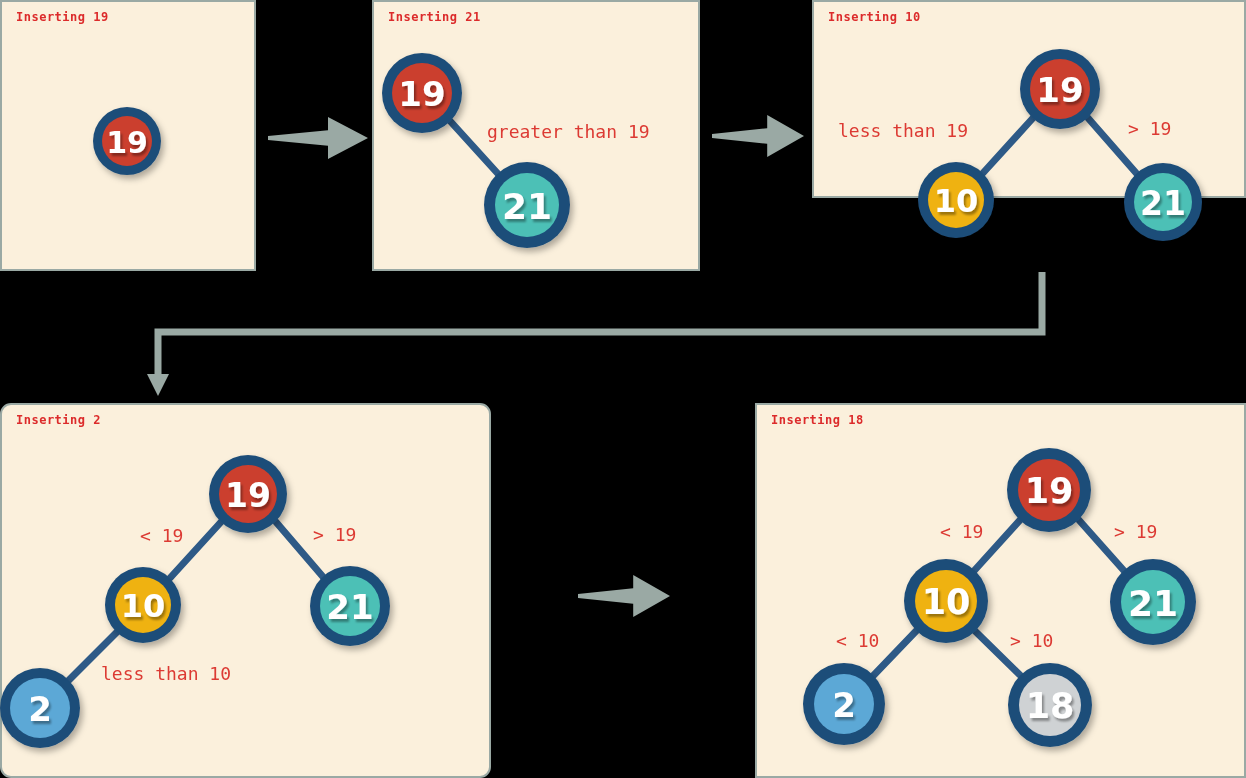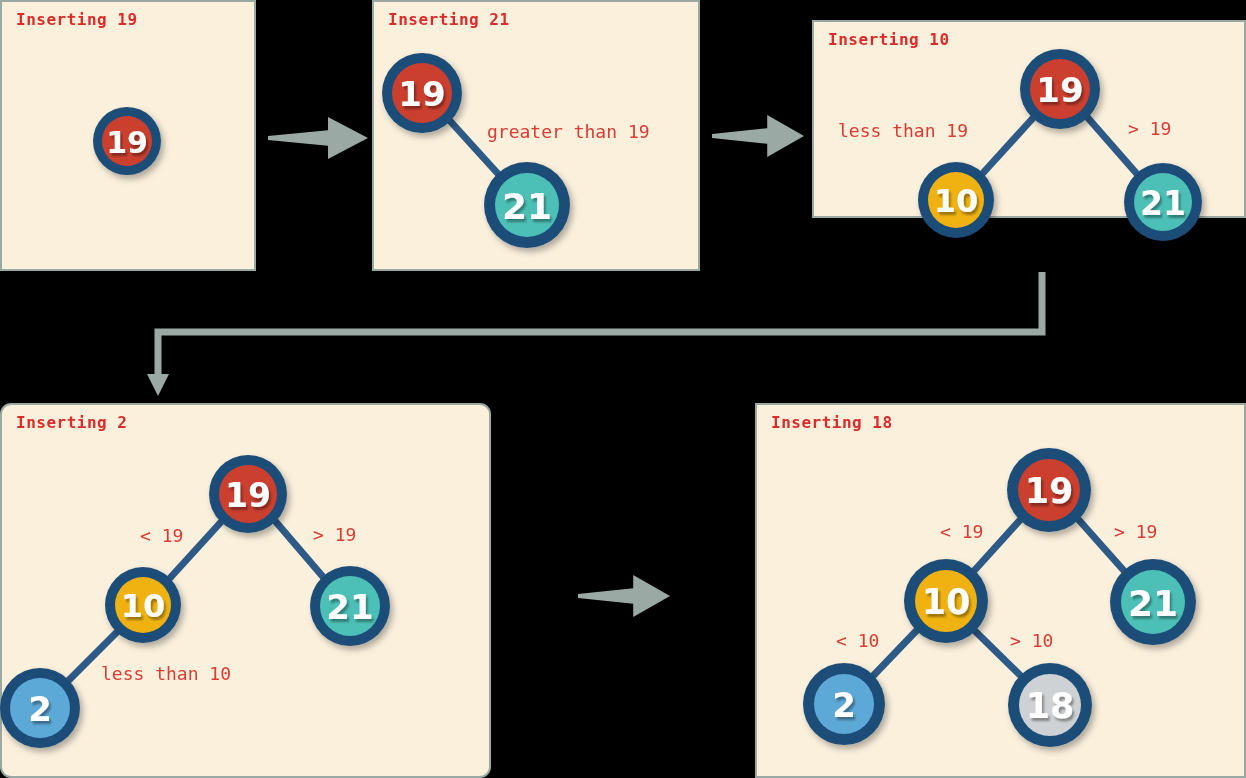--- a/index.html
+++ b/index.html
@@ -2,21 +2,21 @@
 <html><head>
 <meta charset="utf-8">
 <style>
   html,body{margin:0;padding:0;background:#000;}
   body{width:1246px;height:778px;position:relative;overflow:hidden;
        font-family:"DejaVu Sans Mono","Liberation Mono",monospace;}
 
   .panel{position:absolute;background:#FBF0DC;border:2px solid #9AA9A4;box-sizing:border-box;}
   .panel-title{position:absolute;left:14px;top:8px;color:#DC2B2B;
       font-family:"DejaVu Sans Mono","Liberation Mono",monospace;
-      font-weight:bold;font-size:16px;letter-spacing:.5px;white-space:nowrap;}
+      font-weight:bold;font-size:12px;letter-spacing:.5px;white-space:nowrap;}
 
   .svgwrap{position:absolute;left:0;top:0;width:100%;height:100%;}
 
   .node-label{fill:#FFFFFF;font-family:"DejaVu Sans","Liberation Sans",sans-serif;
       font-weight:bold;text-anchor:middle;dominant-baseline:central;}
   .edge-label{fill:#DC3A33;font-family:"DejaVu Sans Mono","Liberation Mono",monospace;
       font-size:18px;dominant-baseline:central;}
   .edge-line{stroke:#2E5A87;stroke-width:7;stroke-linecap:round;}
   .conn{fill:none;stroke:#9AA9A4;stroke-width:7;}
   .conn-fill{fill:#9AA9A4;}
@@ -25,21 +25,21 @@
 <body>
 
 <div class="panel" id="p0" style="left:0px;top:0px;width:256px;height:271px;">
   <div class="panel-title">Inserting 19</div>
 </div>
 
 <div class="panel" id="p1" style="left:372px;top:0px;width:328px;height:271px;text-align:right;">
   <div class="panel-title">Inserting 21</div>
 </div>
 
-<div class="panel" id="p2" style="left:812px;top:0px;width:434px;height:198px;margin-top:20px;">
+<div class="panel" id="p2" style="left:812px;top:0px;width:434px;height:198px;">
   <div class="panel-title">Inserting 10</div>
 </div>
 
 <div class="panel" id="p3" style="left:0px;top:403px;width:491px;height:375px;border-radius:11px;">
   <div class="panel-title">Inserting 2</div>
 </div>
 
 <div class="panel" id="p4" style="left:755px;top:403px;width:491px;height:375px;text-decoration:underline;">
   <div class="panel-title">Inserting 18</div>
 </div>

